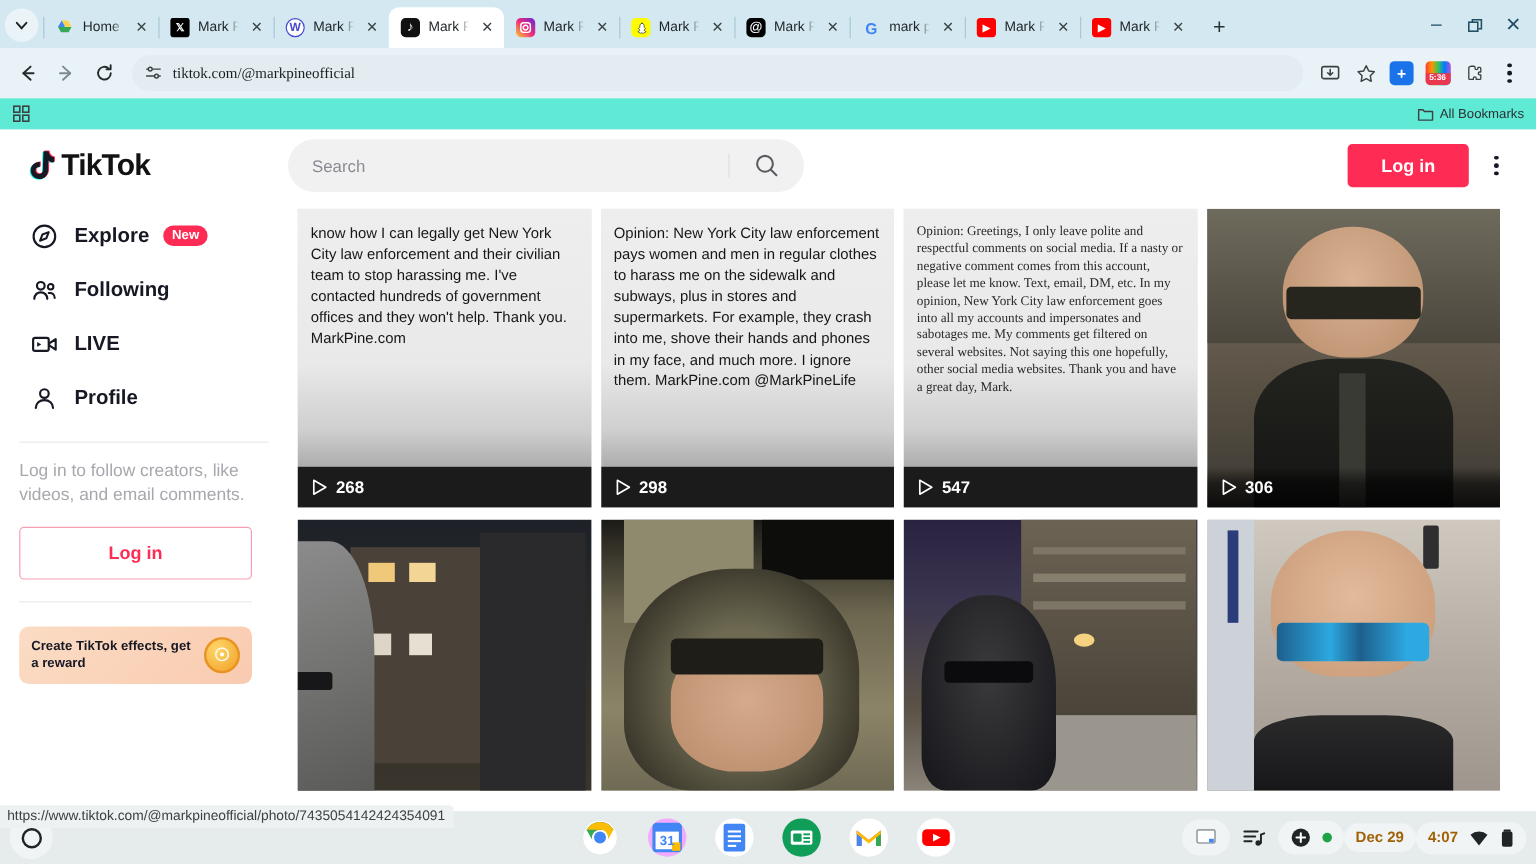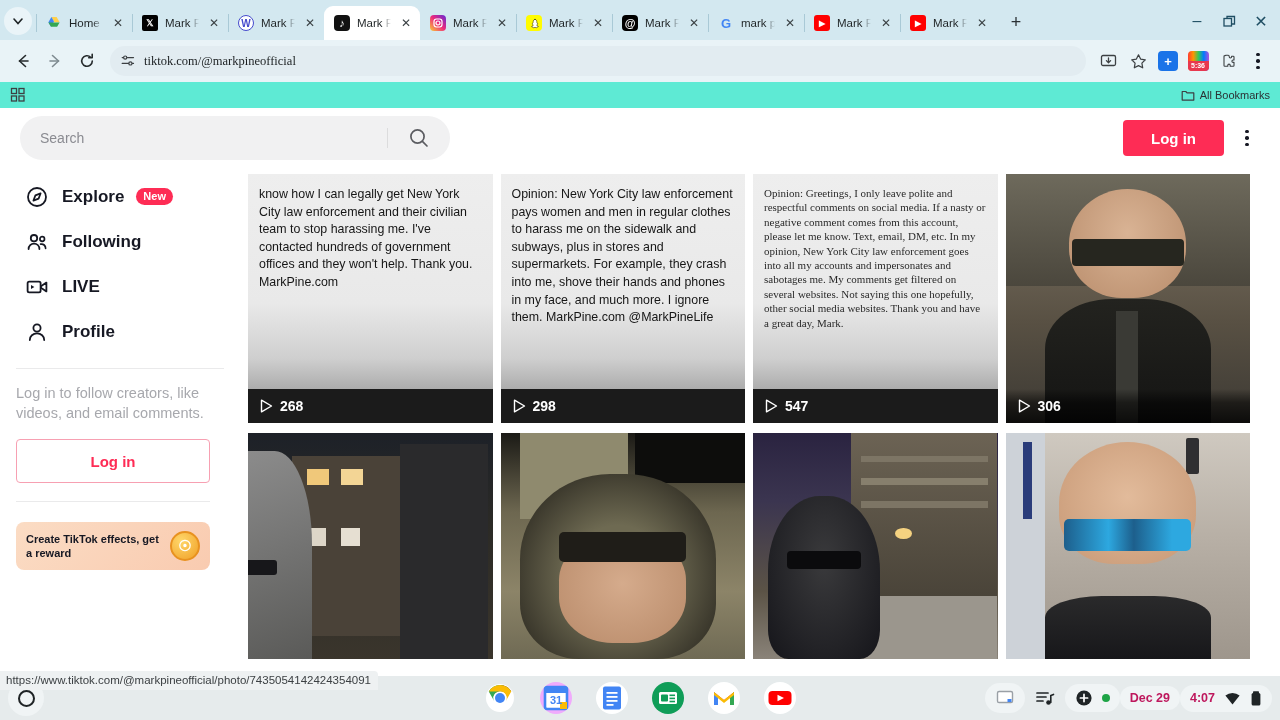--- a/index.html
+++ b/index.html
@@ -186,21 +186,21 @@
   .shelf-launcher .ring { width: 17px; height: 17px; border: 2.6px solid #1f2426; border-radius: 50%; }
   .shelf-apps { position: absolute; left: 50%; transform: translateX(-50%); display: flex; align-items: center; gap: 24px; }
   .app { width: 32px; height: 32px; border-radius: 50%; display: flex; align-items: center; justify-content: center; position: relative; cursor: pointer; overflow: hidden; }
   .app.running::after {
     content: ""; position: absolute; bottom: -6px; left: 50%; transform: translateX(-50%);
     width: 16px; height: 2.5px; background: #1f2426; border-radius: 2px;
   }
   .shelf-right { margin-left: auto; display: flex; align-items: center; gap: 0; }
   .tray-pill { display: flex; align-items: center; gap: 9px; padding: 5px 10px; border-radius: 18px; cursor: pointer; }
   .tray-pill.bg { background: #f0f4f5; }
-  .tray-text { font-size: 12.5px; font-weight: bold; color: #be185d; }
+  .tray-text { font-size: 12.5px; font-weight: bold; color: #a16207; }
   .dot-green { width: 8px; height: 8px; border-radius: 50%; background: #1ea446; }
 </style>
 </head>
 <body>
 
 <div class="browser">
 
   <div class="tabstrip">
     <div class="tab-list-btn">
       <svg width="12" height="12" viewBox="0 0 12 12">
@@ -375,20 +375,30 @@
       <svg width="14" height="14" viewBox="0 0 14 14">
           <path d="M1.2 3.5 h3.6 l1.2 1.4 h6.8 v7.2 h-11.6 z" fill="none" stroke="#3c4043" stroke-width="1.2" stroke-linejoin="round"></path>
         </svg>
       <span>All Bookmarks</span>
     </span>
   </div>
 
   <div class="page">
 
     <div class="tt-header">
+      <div class="tt-logo">
+        <span class="tt-logo-note">
+          <svg width="26" height="28" viewBox="0 0 26 28">
+            <path d="M18 2 h4.2 c.4 2.9 2.1 4.8 4.6 5.1 v4.2 c-1.9 0-3.6-.6-4.9-1.6 v7.9 c0 4.6-3.3 7.6-7.4 7.6 -4 0-7.1-3.1-7.1-7.1 0-4.2 3.4-7.3 7.6-7 v4.2 c-1.9-.5-3.6.8-3.6 2.8 0 1.7 1.4 2.9 3 2.9 1.8 0 3.1-1.3 3.1-3.3 z" fill="#25F4EE" transform="translate(-2.6,0.6)"></path>
+            <path d="M18 2 h4.2 c.4 2.9 2.1 4.8 4.6 5.1 v4.2 c-1.9 0-3.6-.6-4.9-1.6 v7.9 c0 4.6-3.3 7.6-7.4 7.6 -4 0-7.1-3.1-7.1-7.1 0-4.2 3.4-7.3 7.6-7 v4.2 c-1.9-.5-3.6.8-3.6 2.8 0 1.7 1.4 2.9 3 2.9 1.8 0 3.1-1.3 3.1-3.3 z" fill="#FE2C55" transform="translate(-1,-0.6)"></path>
+            <path d="M18 2 h4.2 c.4 2.9 2.1 4.8 4.6 5.1 v4.2 c-1.9 0-3.6-.6-4.9-1.6 v7.9 c0 4.6-3.3 7.6-7.4 7.6 -4 0-7.1-3.1-7.1-7.1 0-4.2 3.4-7.3 7.6-7 v4.2 c-1.9-.5-3.6.8-3.6 2.8 0 1.7 1.4 2.9 3 2.9 1.8 0 3.1-1.3 3.1-3.3 z" fill="#161823" transform="translate(-1.8,0)"></path>
+          </svg>
+        </span>
+        <span class="tt-wordmark">TikTok</span>
+      </div>
 
       <div class="tt-search">
         <span class="tt-search-input">Search</span>
         <span class="tt-search-sep"></span>
         <span class="tt-search-btn">
           <svg width="22" height="22" viewBox="0 0 22 22">
               <circle cx="9.5" cy="9.5" r="6.6" fill="none" stroke="#5b5c61" stroke-width="1.7"></circle>
               <path d="M14.4 14.4 L19 19" stroke="#5b5c61" stroke-width="1.7" stroke-linecap="round"></path>
             </svg>
         </span>

